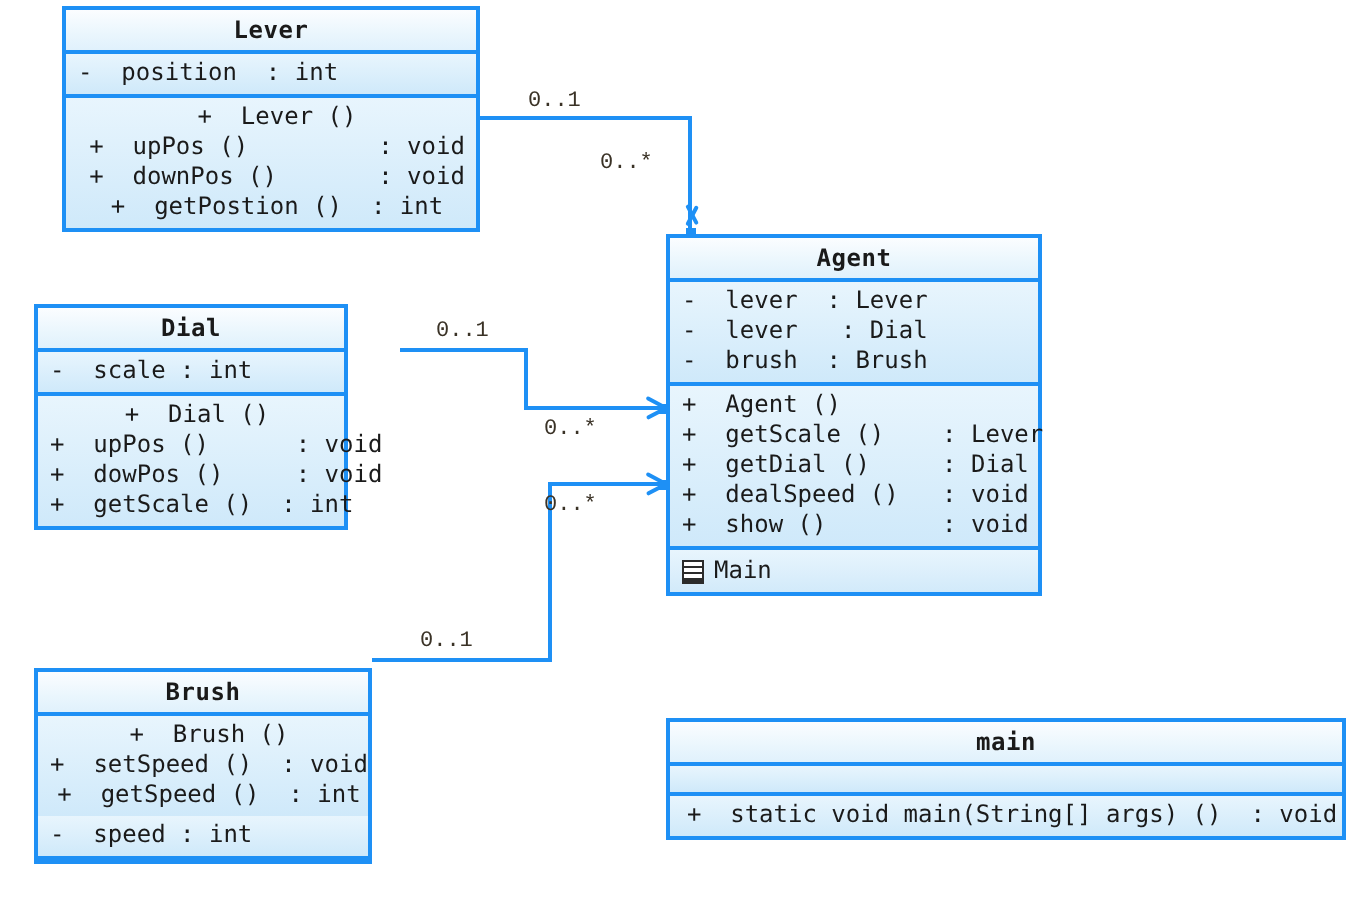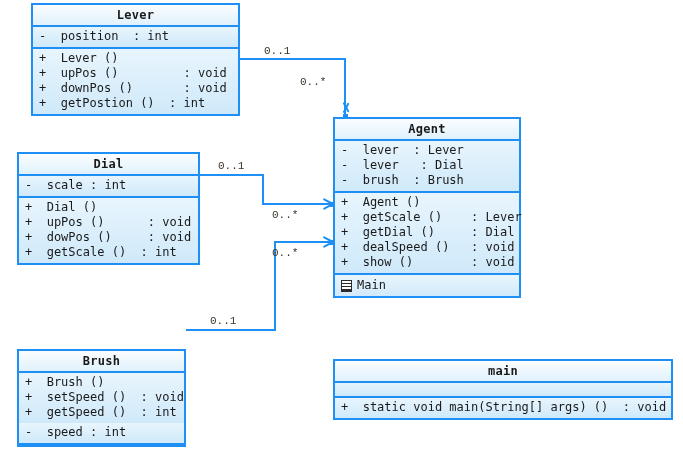--- a/index.html
+++ b/index.html
@@ -15,21 +15,21 @@
     color:#1a1a1a;}
 
   .uml-name{box-sizing:border-box;height:22px;line-height:21px;
     text-align:center;font-size:12px;letter-spacing:.3px;
     background:linear-gradient(to bottom,#fbfdff 0%,#eaf6fd 60%,#e0f1fc 100%);
     border-bottom:2px solid #1e90f5;font-weight:bold;}
 
   .uml-comp{box-sizing:border-box;border-bottom:2px solid #1e90f5;
     padding:2px 0 3px 0;
     background:linear-gradient(to bottom,#e8f5fd 0%,#cfe9fa 100%);}
-  .uml-comp.last{border-bottom:none;}
+  .uml-comp.last{border-bottom:none;text-align:center;}
   .uml-comp.empty{height:15px;padding:0;}
 
   .uml-row{font-size:12px;line-height:15px;height:15px;white-space:pre;
     padding-left:6px;}
 
   
   .uml-nested{box-sizing:border-box;display:flex;align-items:center;
     height:21px;padding-left:6px;
     background:linear-gradient(to bottom,#e8f5fd 0%,#d2eafa 100%);}
   .nested-label{font-size:12px;line-height:13px;white-space:pre;}
@@ -101,34 +101,34 @@
       <div class="uml-row">-  position  : int</div>
     </div>
     <div class="uml-comp last">
       <div class="uml-row">+  Lever ()</div>
       <div class="uml-row">+  upPos ()         : void</div>
       <div class="uml-row">+  downPos ()       : void</div>
       <div class="uml-row">+  getPostion ()  : int</div>
     </div>
   </div>
 
-  <div class="uml-class" style="left:17px;top:152px;width:183px;">
+  <div class="uml-class" style="left:17px;top:152px;width:157px;">
     <div class="uml-name">Dial</div>
     <div class="uml-comp">
       <div class="uml-row">-  scale : int</div>
     </div>
     <div class="uml-comp last">
       <div class="uml-row">+  Dial ()</div>
       <div class="uml-row">+  upPos ()      : void</div>
       <div class="uml-row">+  dowPos ()     : void</div>
       <div class="uml-row">+  getScale ()  : int</div>
     </div>
   </div>
 
-  <div class="uml-class" style="left:17px;top:349px;width:169px;">
+  <div class="uml-class" style="left:17px;top:334px;width:169px;">
     <div class="uml-name">Brush</div>
     <div class="uml-comp last">
       <div class="uml-row">+  Brush ()</div>
       <div class="uml-row">+  setSpeed ()  : void</div>
       <div class="uml-row">+  getSpeed ()  : int</div>
     </div>
     <div class="uml-comp">
       <div class="uml-row">-  speed : int</div>
     </div>
   </div>

